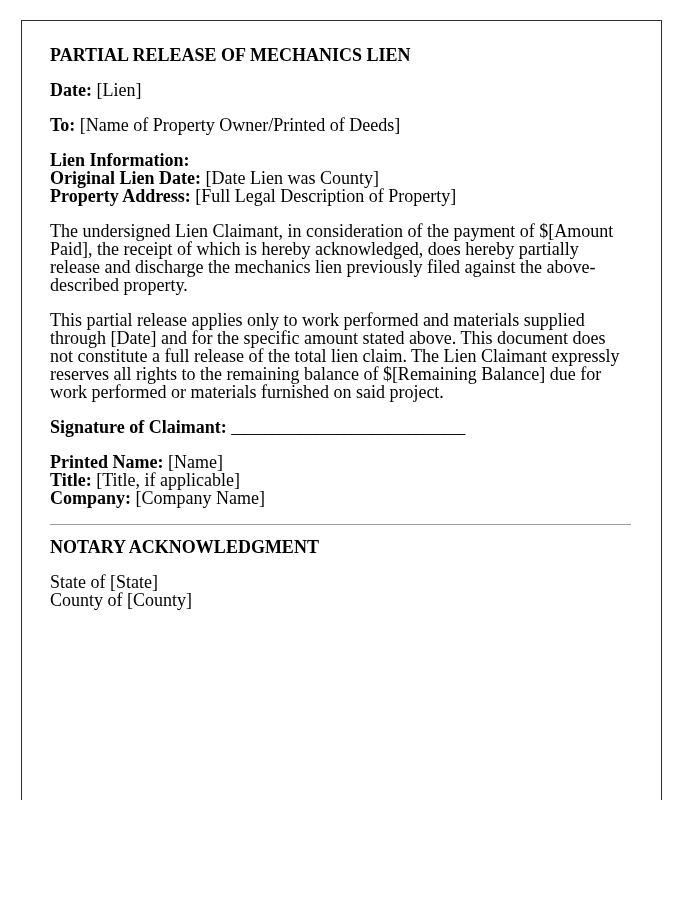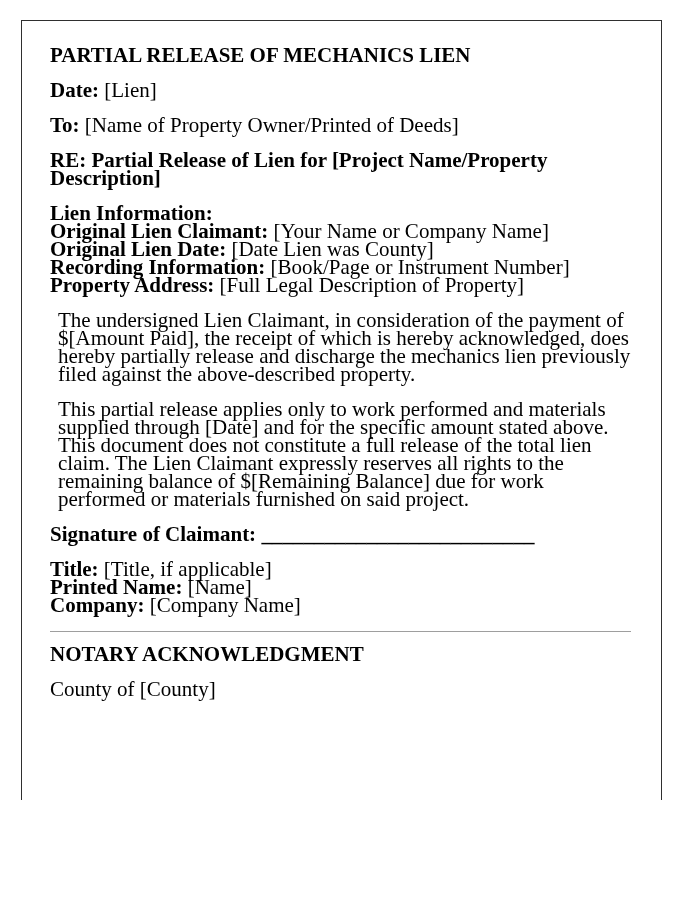--- a/index.html
+++ b/index.html
@@ -6,43 +6,43 @@
     margin: 0;
     padding: 0;
     background: #ffffff;
   }
   .page {
     position: relative;
     width: 700px;
     height: 900px;
     background: #ffffff;
     font-family: "Liberation Serif", "DejaVu Serif", serif;
-    font-size: 21px;
+    font-size: 18px;
     line-height: 18px;
     color: #000000;
     overflow: hidden;
   }
   .doc {
     position: absolute;
     left: 21px;
     top: 20px;
     width: 641px;
     height: 780px;
     box-sizing: border-box;
     border: 1px solid #2f2f2f;
     border-bottom: none;   
     padding: 25px 30px 0 28px;
     overflow: hidden;
     background: #ffffff;
   }
   .block { margin: 0 0 17px 0; }
   .line  { min-height: 18px; }
   .bold, b { font-weight: bold; }
-  .para  { margin: 0 0 17px 8px; }
-  .sig-line { font-weight: bold; letter-spacing: 0; white-space: nowrap; }
+  .para  { margin: 0 0 17px 0; }
+  .sig-line { font-weight: normal; letter-spacing: 0; white-space: nowrap; }
   hr.rule {
     border: none;
     border-top: 1px solid #9e9e9e;
     margin: 13px 0;
     height: 0;
   }
 </style>
 </head>
 <body>
 
@@ -60,37 +60,26 @@
       </div>
     </section>
 
     <section class="block">
       <div class="line">
         <b>To:</b>
         <span>[Name of Property Owner/Printed of Deeds]</span>
       </div>
     </section>
 
-    <section class="block">
-      <div class="line bold">RE: Partial Release of Lien for [Project Name/Property Description]</div>
-    </section>
 
     <section class="block">
       <div class="line bold">Lien Information:</div>
       <div class="line">
-        <b>Original Lien Claimant:</b>
-        <span>[Your Name or Company Name]</span>
-      </div>
-      <div class="line">
         <b>Original Lien Date:</b>
         <span>[Date Lien was County]</span>
-      </div>
-      <div class="line">
-        <b>Recording Information:</b>
-        <span>[Book/Page or Instrument Number]</span>
       </div>
       <div class="line">
         <b>Property Address:</b>
         <span>[Full Legal Description of Property]</span>
       </div>
     </section>
 
     <p class="para">The undersigned Lien Claimant, in consideration of the payment of $[Amount Paid], the receipt of which is hereby acknowledged, does hereby partially release and discharge the mechanics lien previously filed against the above-described property.</p>
 
     <p class="para">This partial release applies only to work performed and materials supplied through [Date] and for the specific amount stated above. This document does not constitute a full release of the total lien claim. The Lien Claimant expressly reserves all rights to the remaining balance of $[Remaining Balance] due for work performed or materials furnished on said project.</p>
@@ -98,38 +87,39 @@
 
     <section class="block">
       <div class="line">
         <b>Signature of Claimant:</b>
         <span class="sig-line">__________________________</span>
       </div>
     </section>
 
     <section class="block">
       <div class="line">
+        <b>Printed Name:</b>
+        <span>[Name]</span>
+      </div>
+      <div class="line">
         <b>Title:</b>
         <span>[Title, if applicable]</span>
-      </div>
-      <div class="line">
-        <b>Printed Name:</b>
-        <span>[Name]</span>
       </div>
       <div class="line">
         <b>Company:</b>
         <span>[Company Name]</span>
       </div>
     </section>
 
     <hr class="rule">
 
     <section class="block">
       <div class="line bold">NOTARY ACKNOWLEDGMENT</div>
     </section>
 
     <section class="block">
+      <div class="line">State of [State]</div>
       <div class="line">County of [County]</div>
     </section>
 
 
   </div>
 </div>
 
 </body></html>

